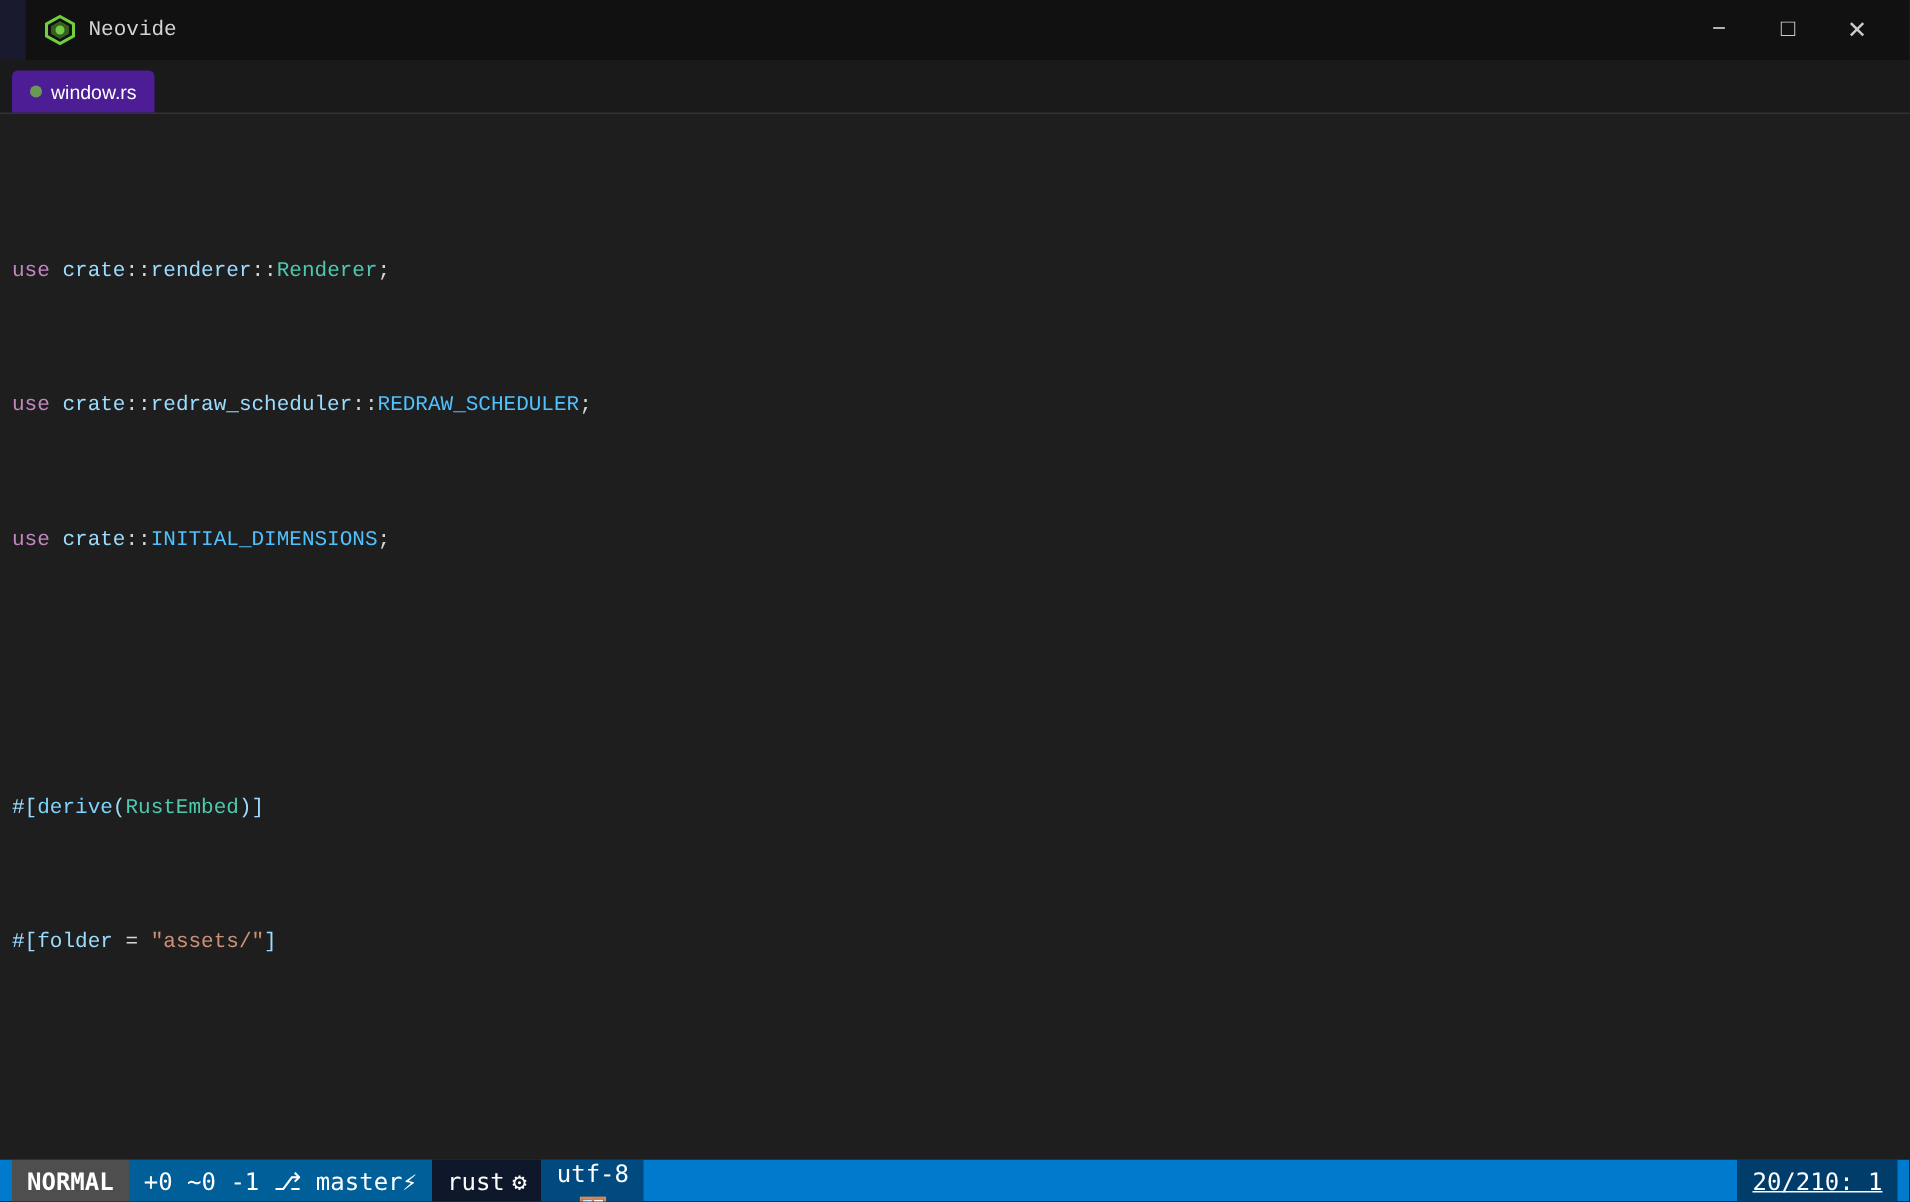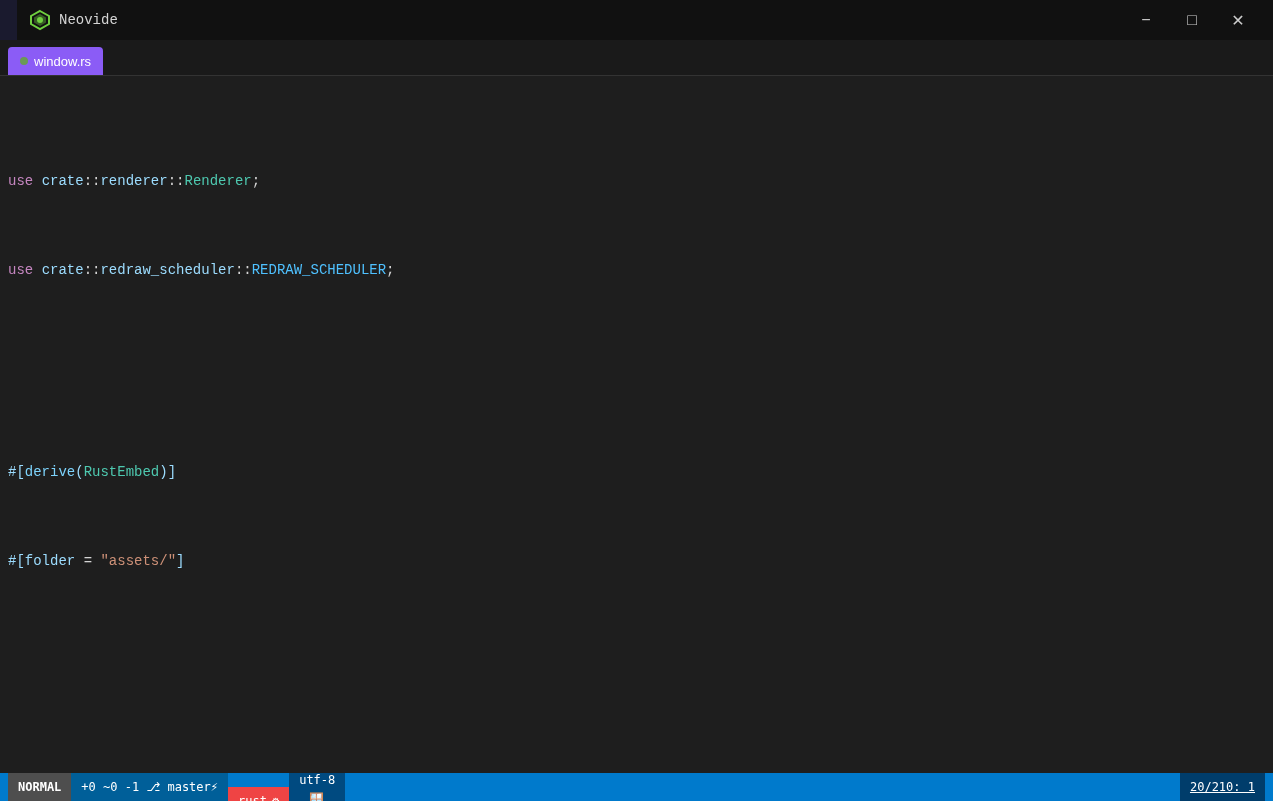--- a/index.html
+++ b/index.html
@@ -64,21 +64,21 @@
       display: flex;
       align-items: center;
       gap: 6px;
       padding: 0 12px;
       border-radius: 4px 4px 0 0;
       font-family: -apple-system, BlinkMacSystemFont, 'Segoe UI', sans-serif;
       font-size: 13px;
       cursor: pointer;
     }
     .tab.active {
-      background: #8b5cf6;
+      background: #4c1d95;
       color: #ffffff;
       margin-top: 20px;
     }
     .tab-dot {
       width: 8px;
       height: 8px;
       border-radius: 50%;
       background: #6a9955;
       flex-shrink: 0;
     }
@@ -110,23 +110,23 @@
     .code-text {
       flex: 1;
       padding-left: 8px;
     }
 
     
     #statusbar {
       background: #007acc;
       height: 28px;
       display: flex;
-      align-items: flex-start;
+      align-items: flex-end;
       padding: 0 8px;
-      font-size: 12px;
+      font-size: 16px;
       font-family: -apple-system, BlinkMacSystemFont, 'Segoe UI', monospace;
       color: #ffffff;
       flex-shrink: 0;
       gap: 0;
     }
     .status-segment {
       padding: 0 10px;
       display: flex;
       align-items: center;
       gap: 5px;
@@ -139,21 +139,21 @@
       font-weight: bold;
     }
     .status-segment.git {
       background: #005f99;
     }
     .status-segment.filepath {
       background: #0060aa;
       flex: 1;
     }
     .status-segment.lang {
-      background: #ef4444;
+      background: #0f172a;
       margin-top: 14px;
     }
     .status-segment.enc {
       background: #004a80;
       flex-direction: column;
     }
     .status-segment.pos {
       background: #003d6b;
       margin-left: auto;
       text-decoration: underline;
@@ -199,20 +199,23 @@
 
     
     <div class="line">
       <span class="code-text"><span class="kw">use</span> <span class="attr">crate</span><span class="punct">::</span><span class="attr">renderer</span><span class="punct">::</span><span class="type-name">Renderer</span><span class="punct">;</span></span>
     </div>
     
     <div class="line">
       <span class="code-text"><span class="kw">use</span> <span class="attr">crate</span><span class="punct">::</span><span class="attr">redraw_scheduler</span><span class="punct">::</span><span class="const">REDRAW_SCHEDULER</span><span class="punct">;</span></span>
     </div>
     
+    <div class="line">
+      <span class="code-text"><span class="kw">use</span> <span class="attr">crate</span><span class="punct">::</span><span class="const">INITIAL_DIMENSIONS</span><span class="punct">;</span></span>
+    </div>
     
     <div class="line-empty">&nbsp;</div>
     
     <div class="line">
       <span class="code-text"><span class="attr">#[</span><span class="fn-name">derive</span><span class="attr">(</span><span class="type-name">RustEmbed</span><span class="attr">)]</span></span>
     </div>
     
     <div class="line">
       <span class="code-text"><span class="attr">#[</span><span class="attr">folder</span> <span class="op">=</span> <span class="string">"assets/"</span><span class="attr">]</span></span>
     </div>

